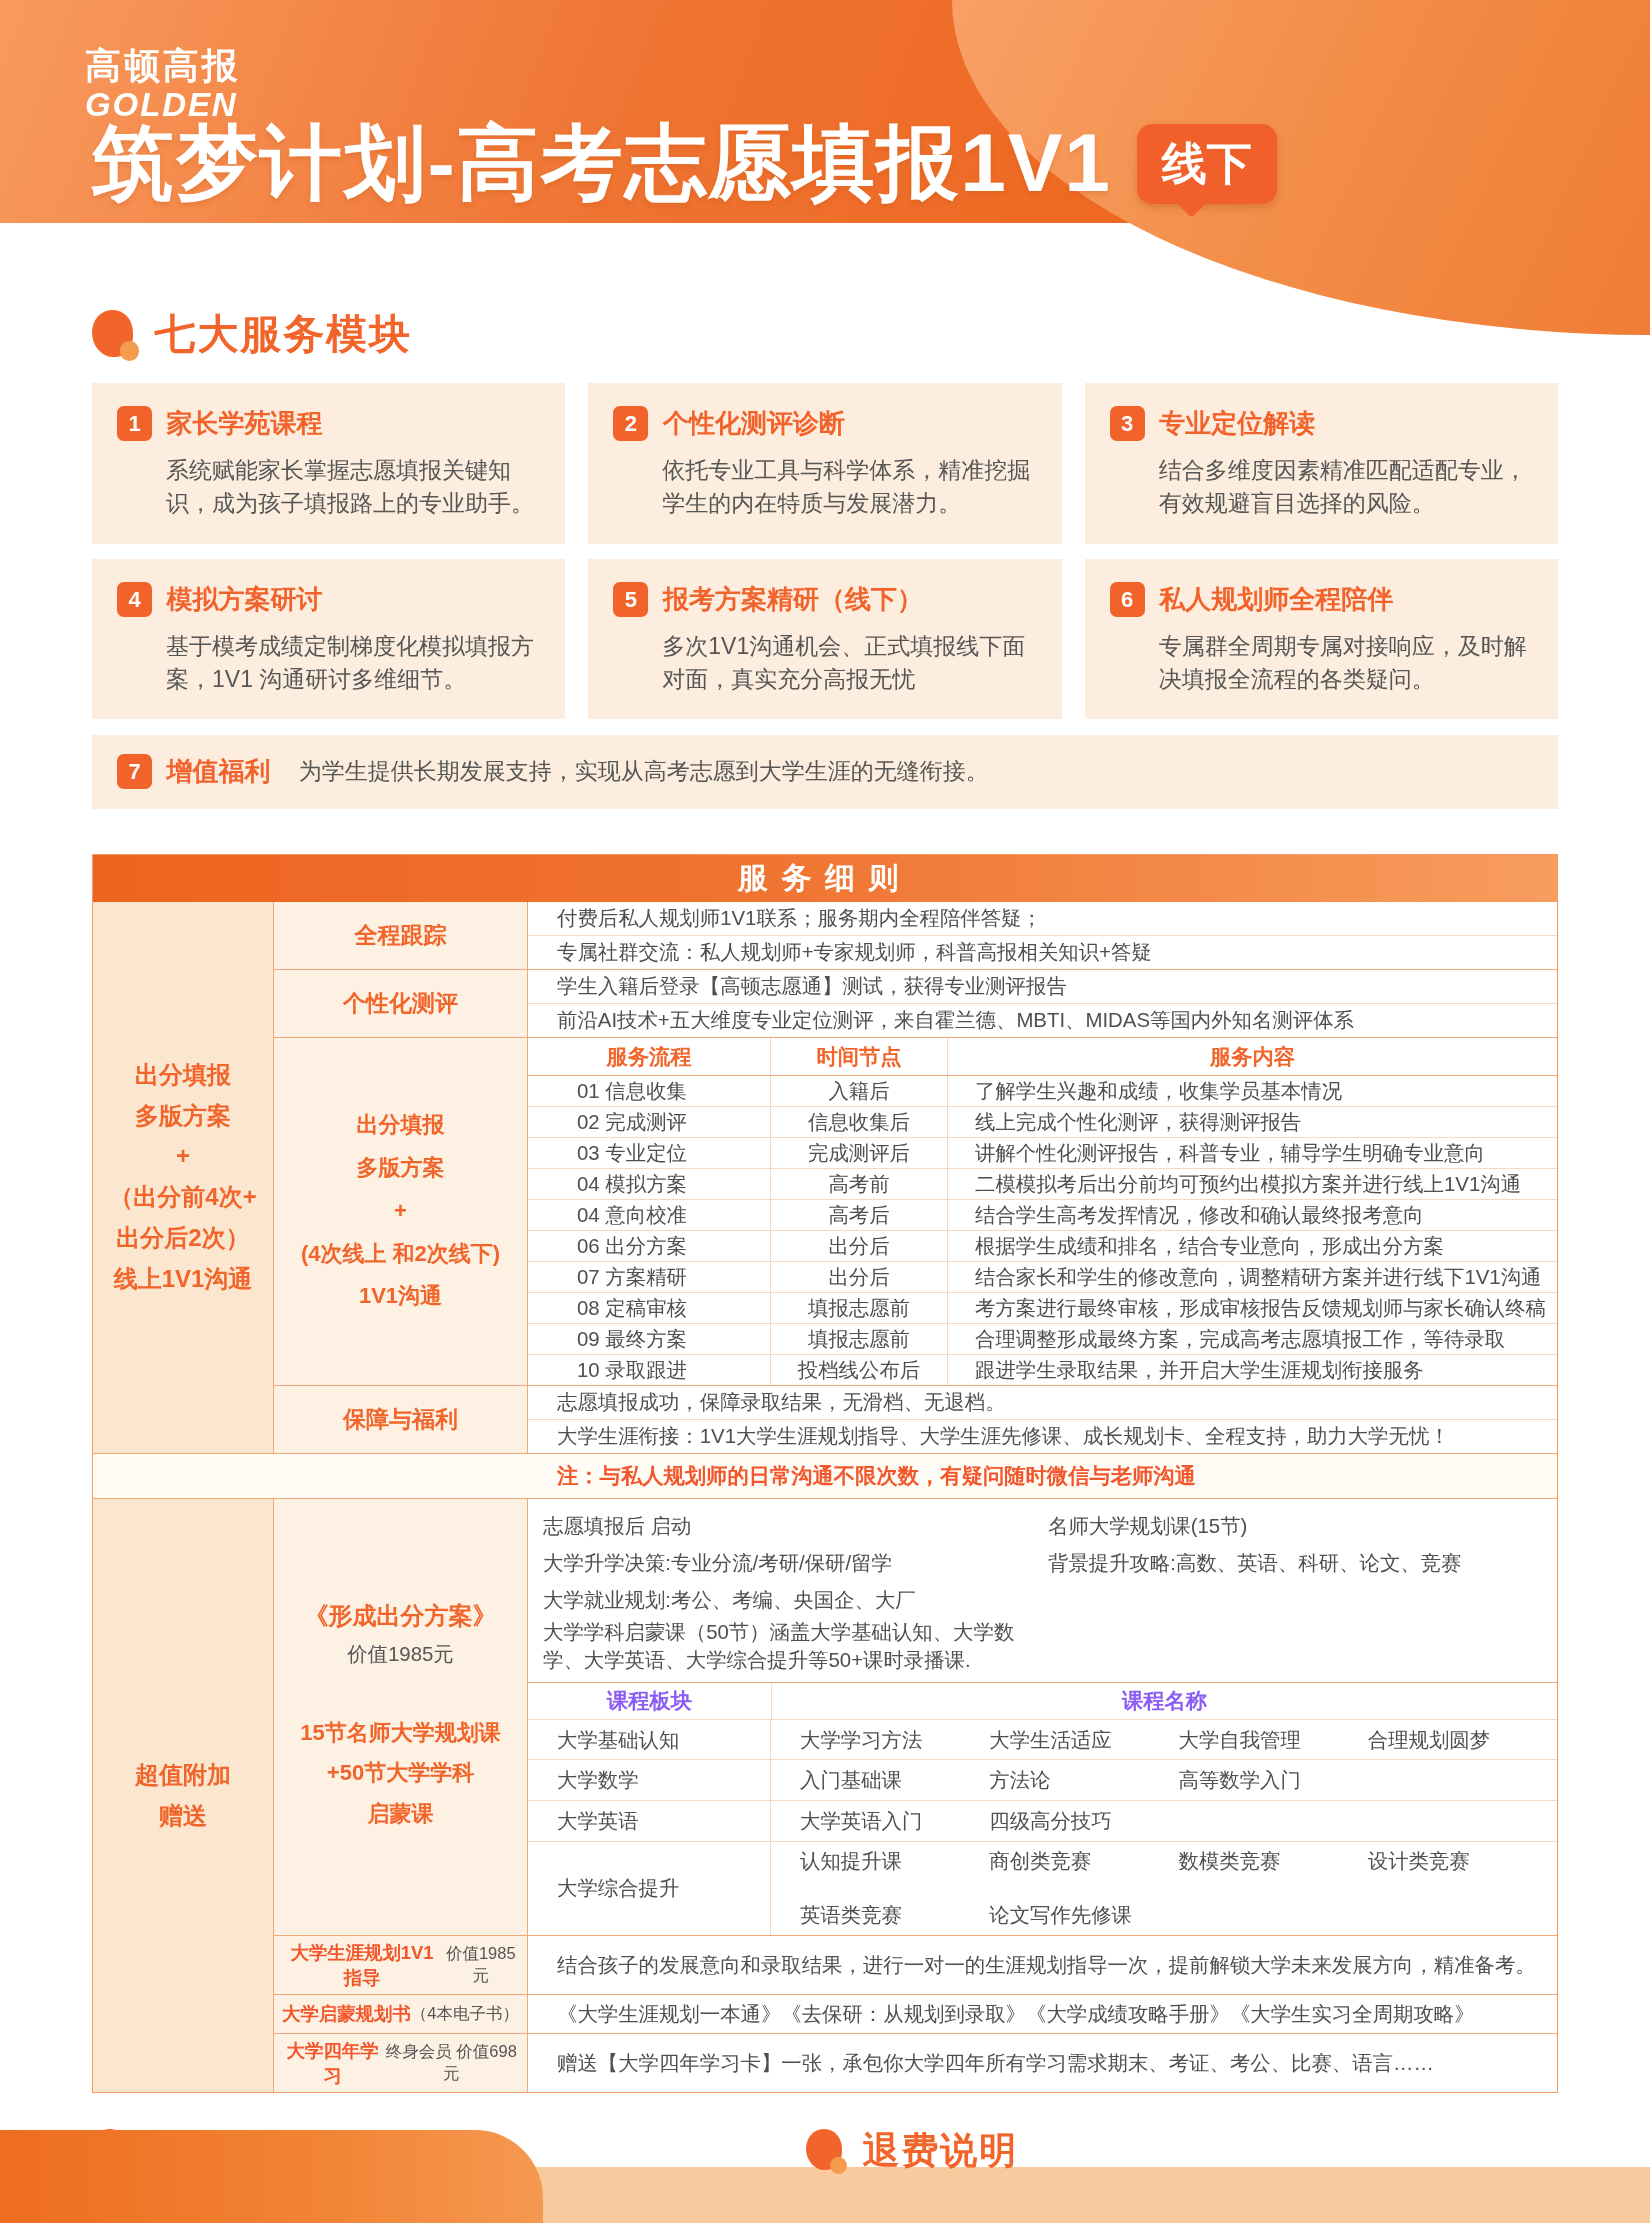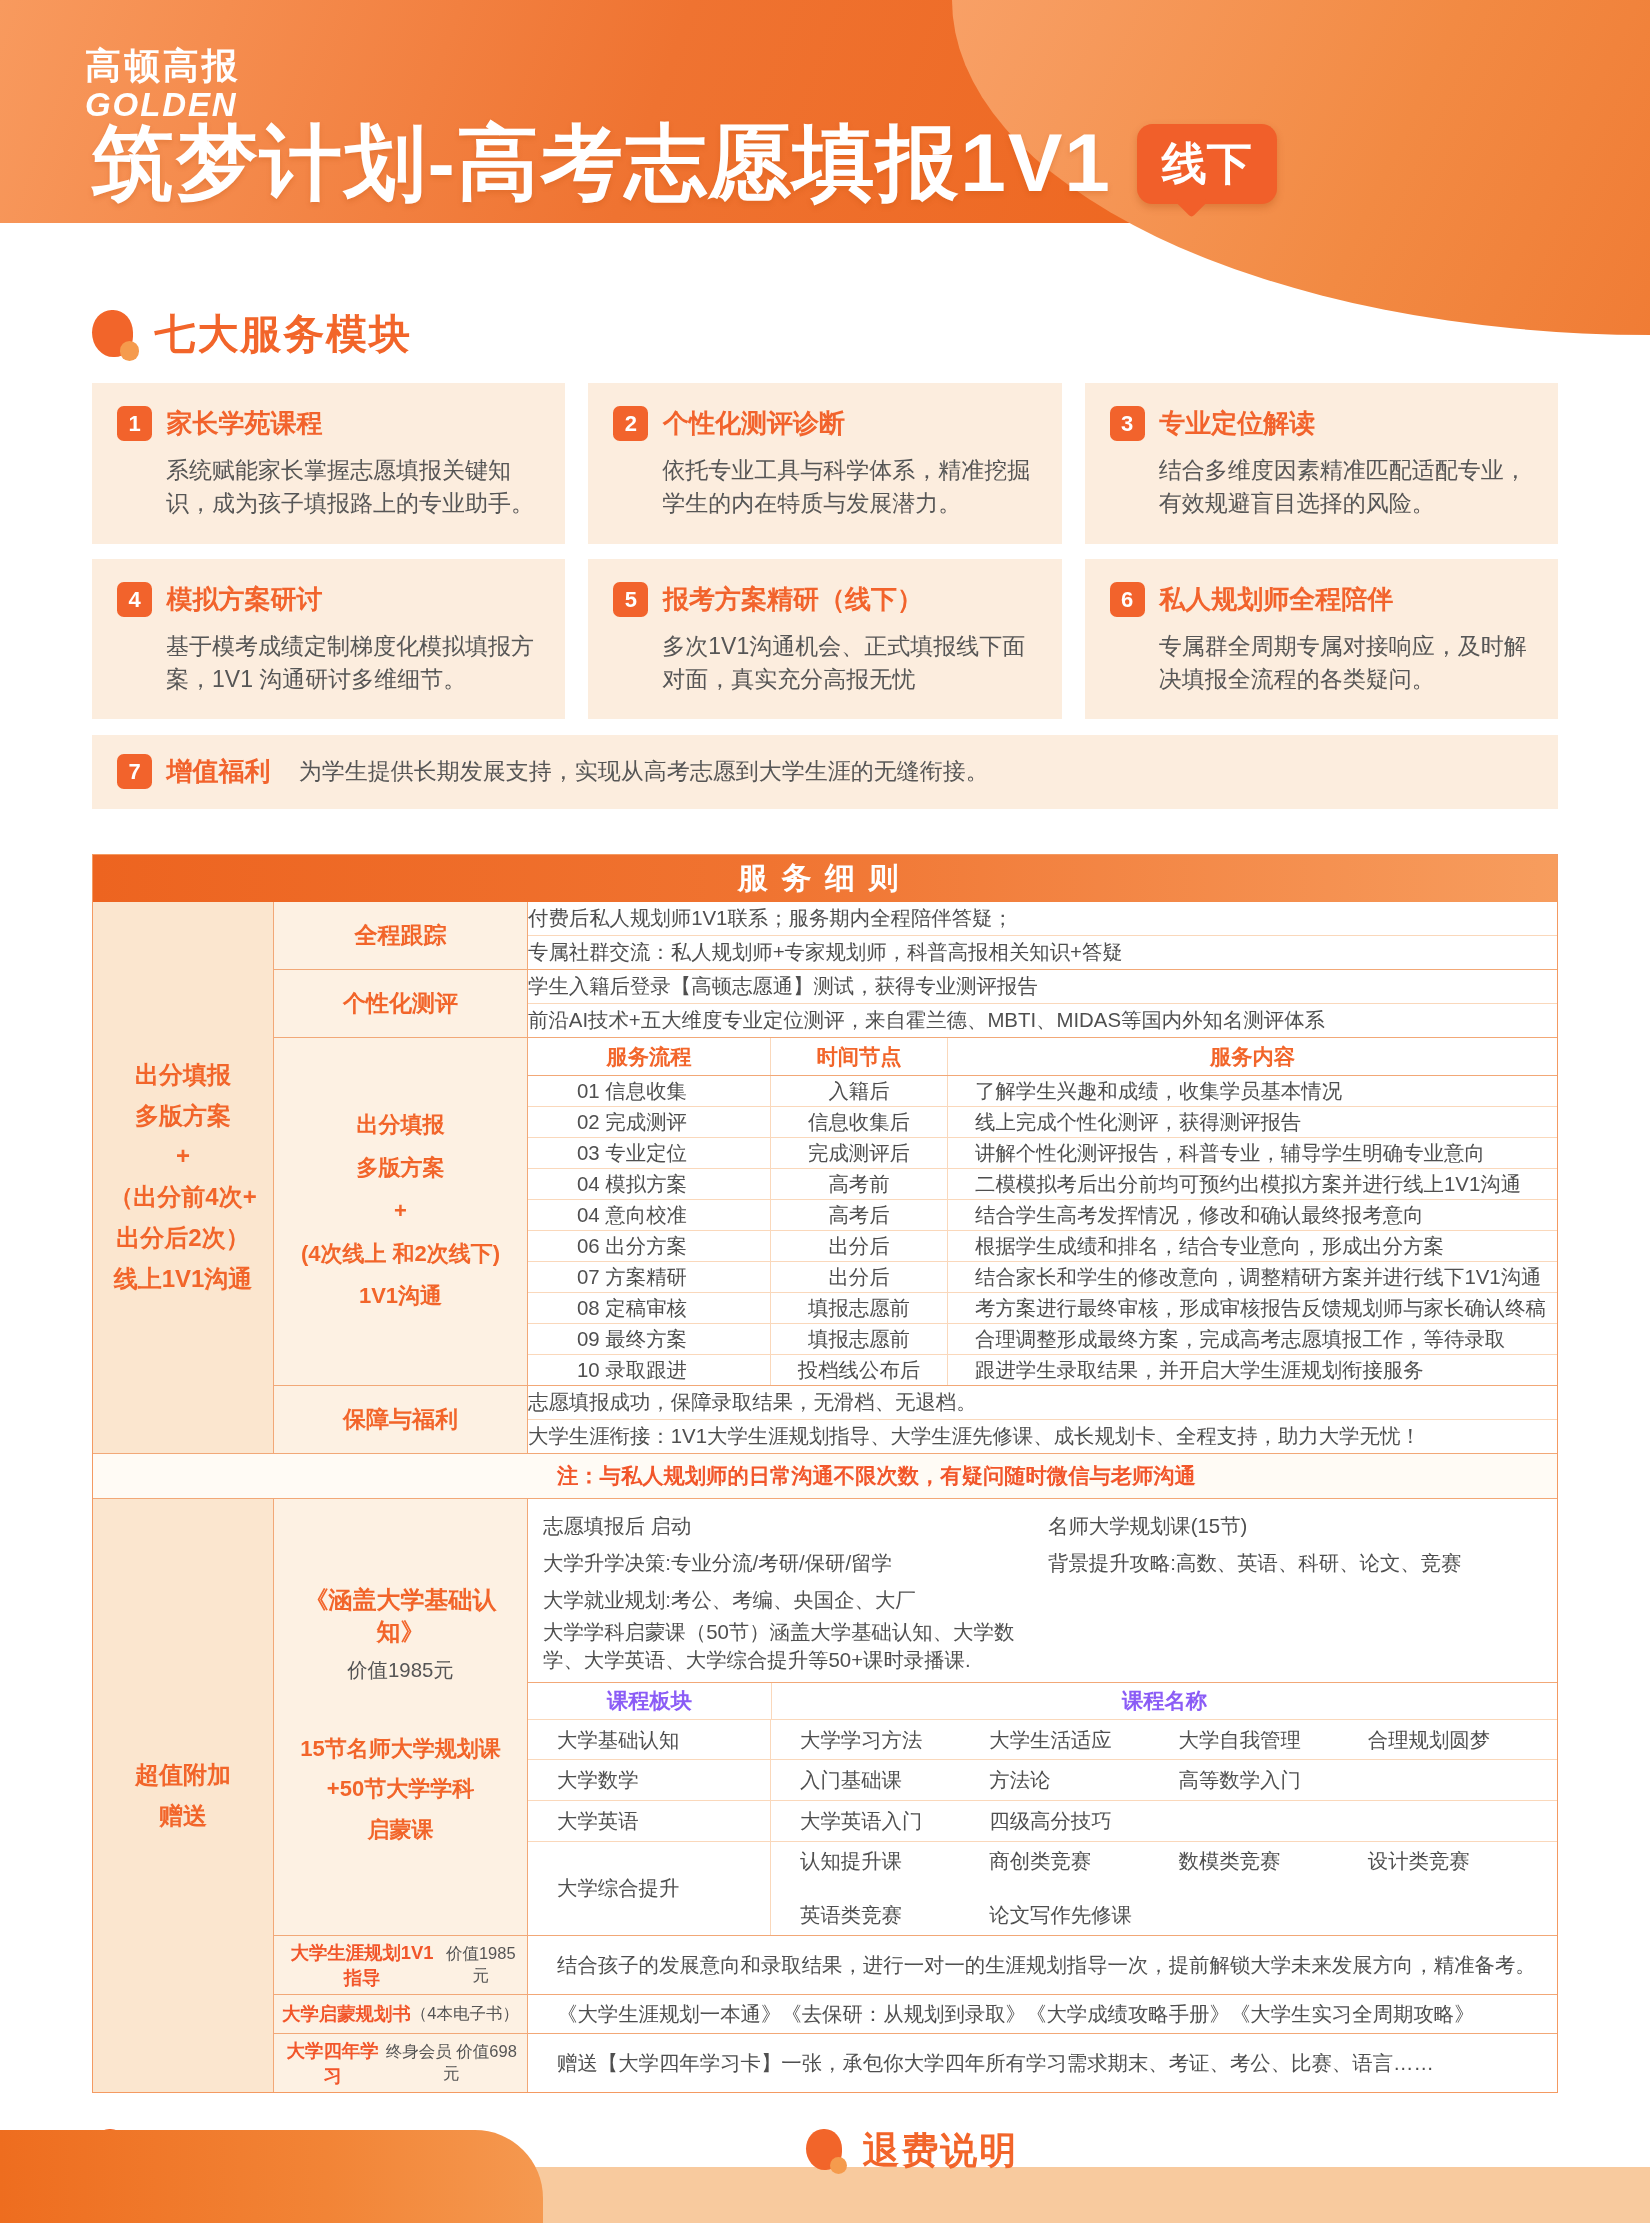--- a/index.html
+++ b/index.html
@@ -48,21 +48,21 @@
     display:flex;align-items:center;justify-content:center;text-align:center;}
   .vlabel{white-space:pre-line;color:#f2652a;font-weight:bold;font-size:24px;line-height:1.7;}
   .t-rest{flex:1;display:flex;flex-direction:column;min-width:0;}
   .t-grp{display:flex;border-bottom:1px solid #f2a877;}
   .t-grp:last-child{border-bottom:none;}
   .t-label{width:254px;flex:0 0 auto;background:#fdf1e3;border-right:1px solid #f2a877;
     display:flex;flex-direction:column;align-items:center;justify-content:center;
     color:#f2652a;font-weight:bold;font-size:23px;text-align:center;padding:5.8px 9.7px;box-sizing:border-box;}
   .t-label.pre{white-space:pre-line;line-height:1.95;font-size:22px;}
   .t-rows{flex:1;display:flex;flex-direction:column;background:#fff;min-width:0;}
-  .t-row{flex:1;display:flex;align-items:center;font-size:20.4px;color:#4f4f4f;
+  .t-row{flex:1;display:flex;align-items:center;padding-left:29px;font-size:20.4px;color:#4f4f4f;
     border-bottom:1px solid #fad8bb;min-height:33px;}
   .t-row:last-child{border-bottom:none;}
   
   .t-proc{flex:1;display:flex;flex-direction:column;background:#fff;min-width:0;}
   .p-row{display:flex;border-bottom:1px solid #fad8bb;min-height:30px;}
   .p-row:last-child{border-bottom:none;}
   .p-c{display:flex;align-items:center;font-size:20.4px;color:#4f4f4f;box-sizing:border-box;}
   .p-c1{width:243px;flex:0 0 auto;border-right:1px solid #fad8bb;padding-left:49px;}
   .p-c2{width:177px;flex:0 0 auto;border-right:1px solid #fad8bb;justify-content:center;}
   .p-c3{flex:1;padding-left:27px;min-width:0;}
@@ -288,21 +288,21 @@
         </div>
         <div class="t-note">注：与私人规划师的日常沟通不限次数，有疑问随时微信与老师沟通</div>
         <div class="t-sec" style="border-bottom: none;">
           <div class="t-colA">
             <div class="vlabel">超值附加
 赠送</div>
           </div>
           <div class="t-rest">
             <div class="t-grp">
               <div class="t-label bonus-label-cell">
-                <div class="bl-title">《涵盖大学基础认知》</div>
+                <div class="bl-title">《形成出分方案》</div>
                 <div class="bl-price">价值1985元</div>
                 <div class="bl-lines">15节名师大学规划课
 +50节大学学科
 启蒙课</div>
               </div>
               <div class="bonus-content">
                 <div class="b-intro">
                   <div class="i-row">
                     <span class="i-left">志愿填报后 启动</span>
                     <span class="i-right">名师大学规划课(15节)</span>

